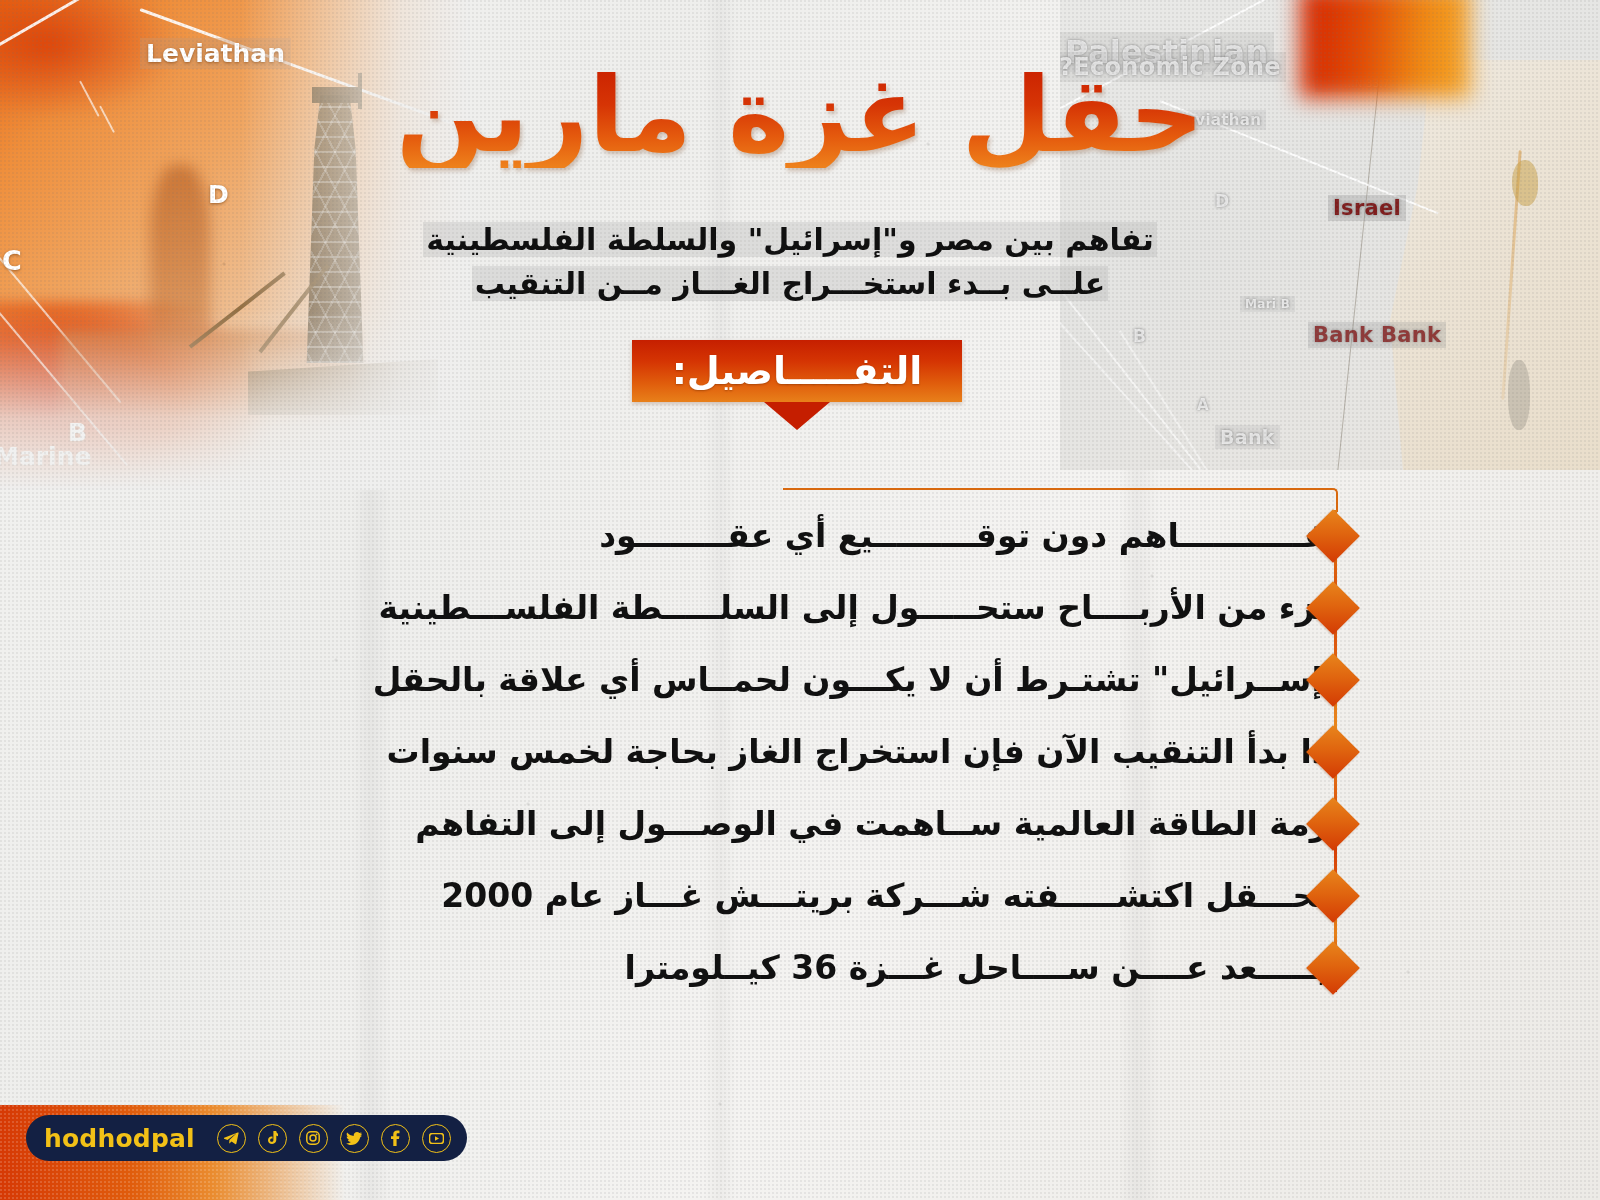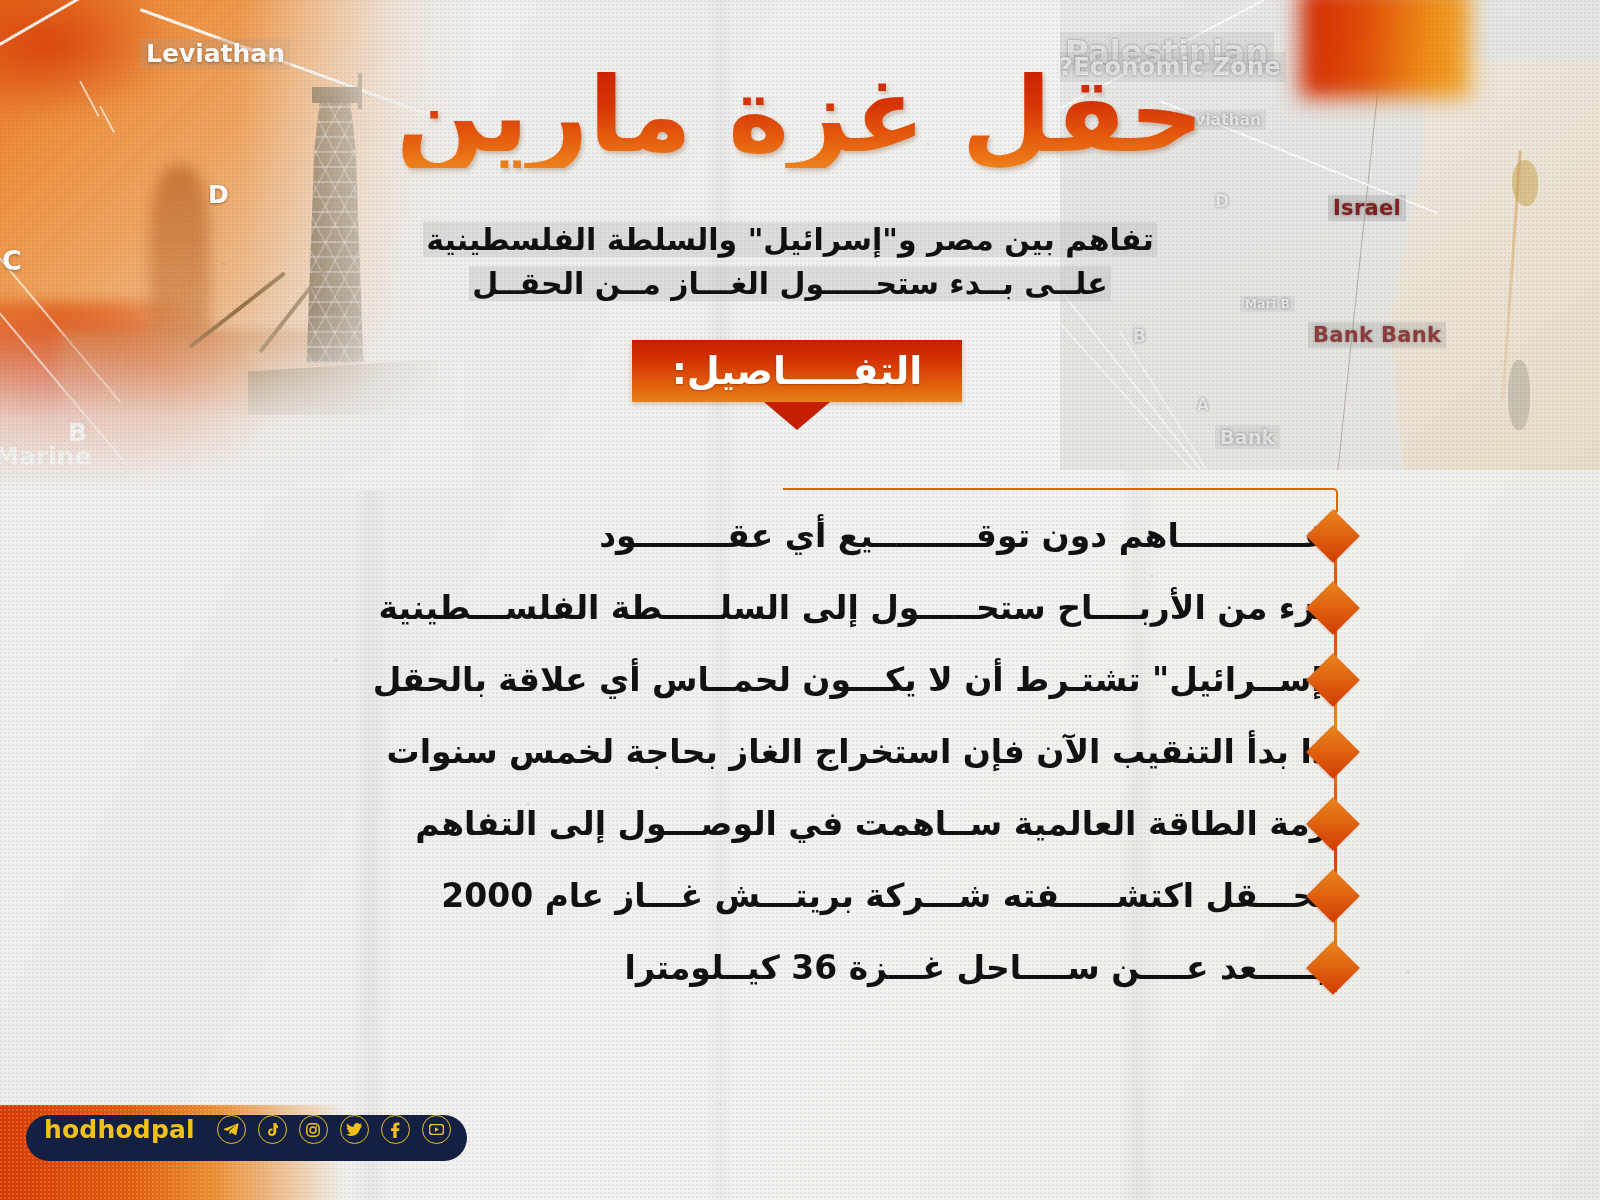--- a/index.html
+++ b/index.html
@@ -273,21 +273,21 @@
     background:linear-gradient(90deg,#d63905 0%,#e05c0c 38%,#ea8c2f 62%,rgba(238,160,110,0) 100%);
   }
   .social-bg .dots{
     position:absolute;inset:0;
     background-image:radial-gradient(circle at 1px 1px, rgba(255,255,255,.16) 0.8px, transparent 1px);
     background-size:4px 4px;
   }
   .social-pill{
     position:absolute;left:26px;top:1115px;height:46px;
     background:#132043;border-radius:26px;
-    display:flex;padding:0 16px 0 10px;gap:12px;
+    display:flex;align-items:center;padding:0 16px 0 10px;gap:12px;
   }
   .sic{
     width:27px;height:27px;border-radius:50%;
     border:1.6px solid #F2C117;
     display:flex;align-items:center;justify-content:center;
     flex:0 0 auto;
   }
   .sic svg{display:block;}
   .handle{
     color:#F2C117;font-size:25px;font-weight:bold;margin-right:0;margin-left:2px;
@@ -372,21 +372,21 @@
     <div class="fade-bottom"></div>
   </div>
 
   <div class="bg-dots"></div>
   <div class="bg-noise"></div>
 
   <div class="title">حقل غزة مارين</div>
 
   <div class="subtitle">
     <div><span>تفاهم بين مصر و"إسرائيل" والسلطة الفلسطينية</span></div>
-    <div><span>علــى بــدء ستحـــــول الغـــاز مــن الحقــل</span></div>
+    <div><span>علــى بــدء استخـــراج الغـــاز مــن التنقيب</span></div>
   </div>
 
   <div class="banner-wrap">
     <div class="banner">
       <div class="banner-label">التفـــــاصيل:</div>
     </div>
     <div class="banner-arrow"></div>
   </div>
 
   <div class="connector"></div>

